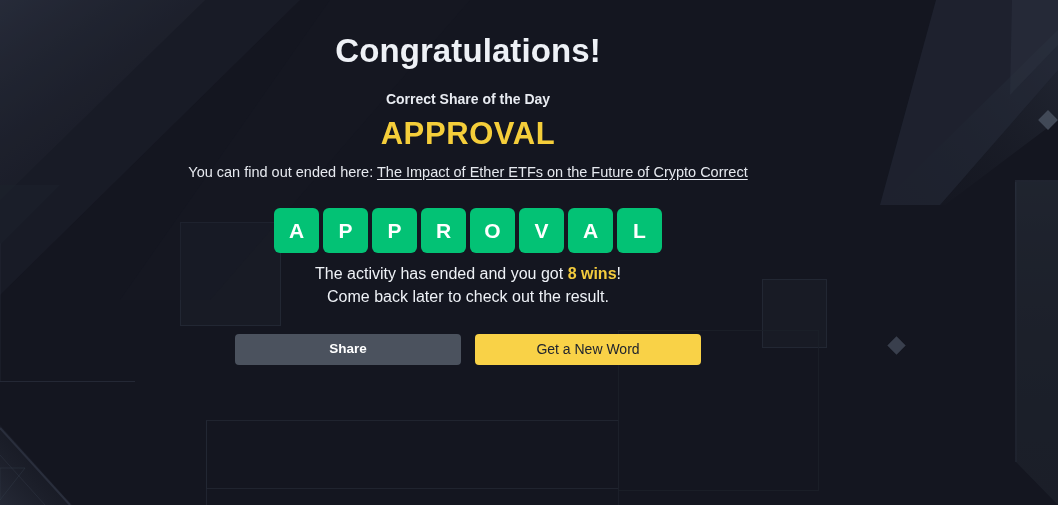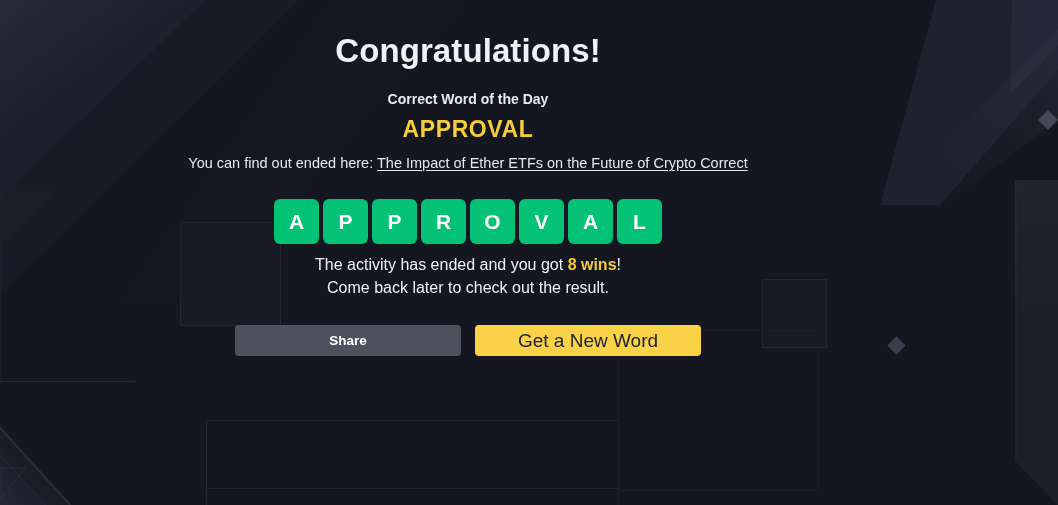--- a/index.html
+++ b/index.html
@@ -51,21 +51,21 @@
   .subtitle {
     margin-top: 22px;
     font-size: 14px;
     font-weight: bold;
     color: #e8ebf1;
     line-height: 1.2;
   }
 
   .word-of-day {
     margin-top: 9px;
-    font-size: 23px;
+    font-size: 31px;
     font-weight: bold;
     color: #f5ce3a;
     letter-spacing: 0.6px;
     line-height: 1.1;
   }
 
   .find-out-row {
     margin-top: 13px;
     font-size: 14.5px;
     color: #e6e9ef;
@@ -131,21 +131,21 @@
     background: #4b525e;
     color: #ffffff;
     font-size: 13.5px;
     font-weight: bold;
   }
   .btn-new-word {
     width: 226px;
     height: 31px;
     background: #f9d247;
     color: #20242e;
-    font-size: 19px;
+    font-size: 14px;
     font-weight: normal;
   }
 </style>
 </head>
 <body>
 
 <div id="bg-layer">
   <svg width="1058" height="505" viewBox="0 0 1058 505" xmlns="http://www.w3.org/2000/svg">
     <defs>
       <linearGradient id="gTL" x1="0" y1="0" x2="0.75" y2="1">
@@ -205,21 +205,21 @@
     </g>
 
     <polygon points="330,0 470,0 210,300 120,300" fill="#171a24" opacity="0.35"></polygon>
   </svg>
 </div>
 
 <div id="content">
 
   <h1 class="title">Congratulations!</h1>
 
-  <div class="subtitle">Correct Word of the Day</div>
+  <div class="subtitle">Correct Share of the Day</div>
 
   <div class="word-of-day">APPROVAL</div>
 
   <div class="find-out-row">
     <span>You can find out ended here: </span><a class="find-out-link">The Impact of Ether ETFs on the Future of Crypto Correct</a>
   </div>
 
   <div class="tiles">
     <div class="tile">A</div>
     <div class="tile">P</div>

